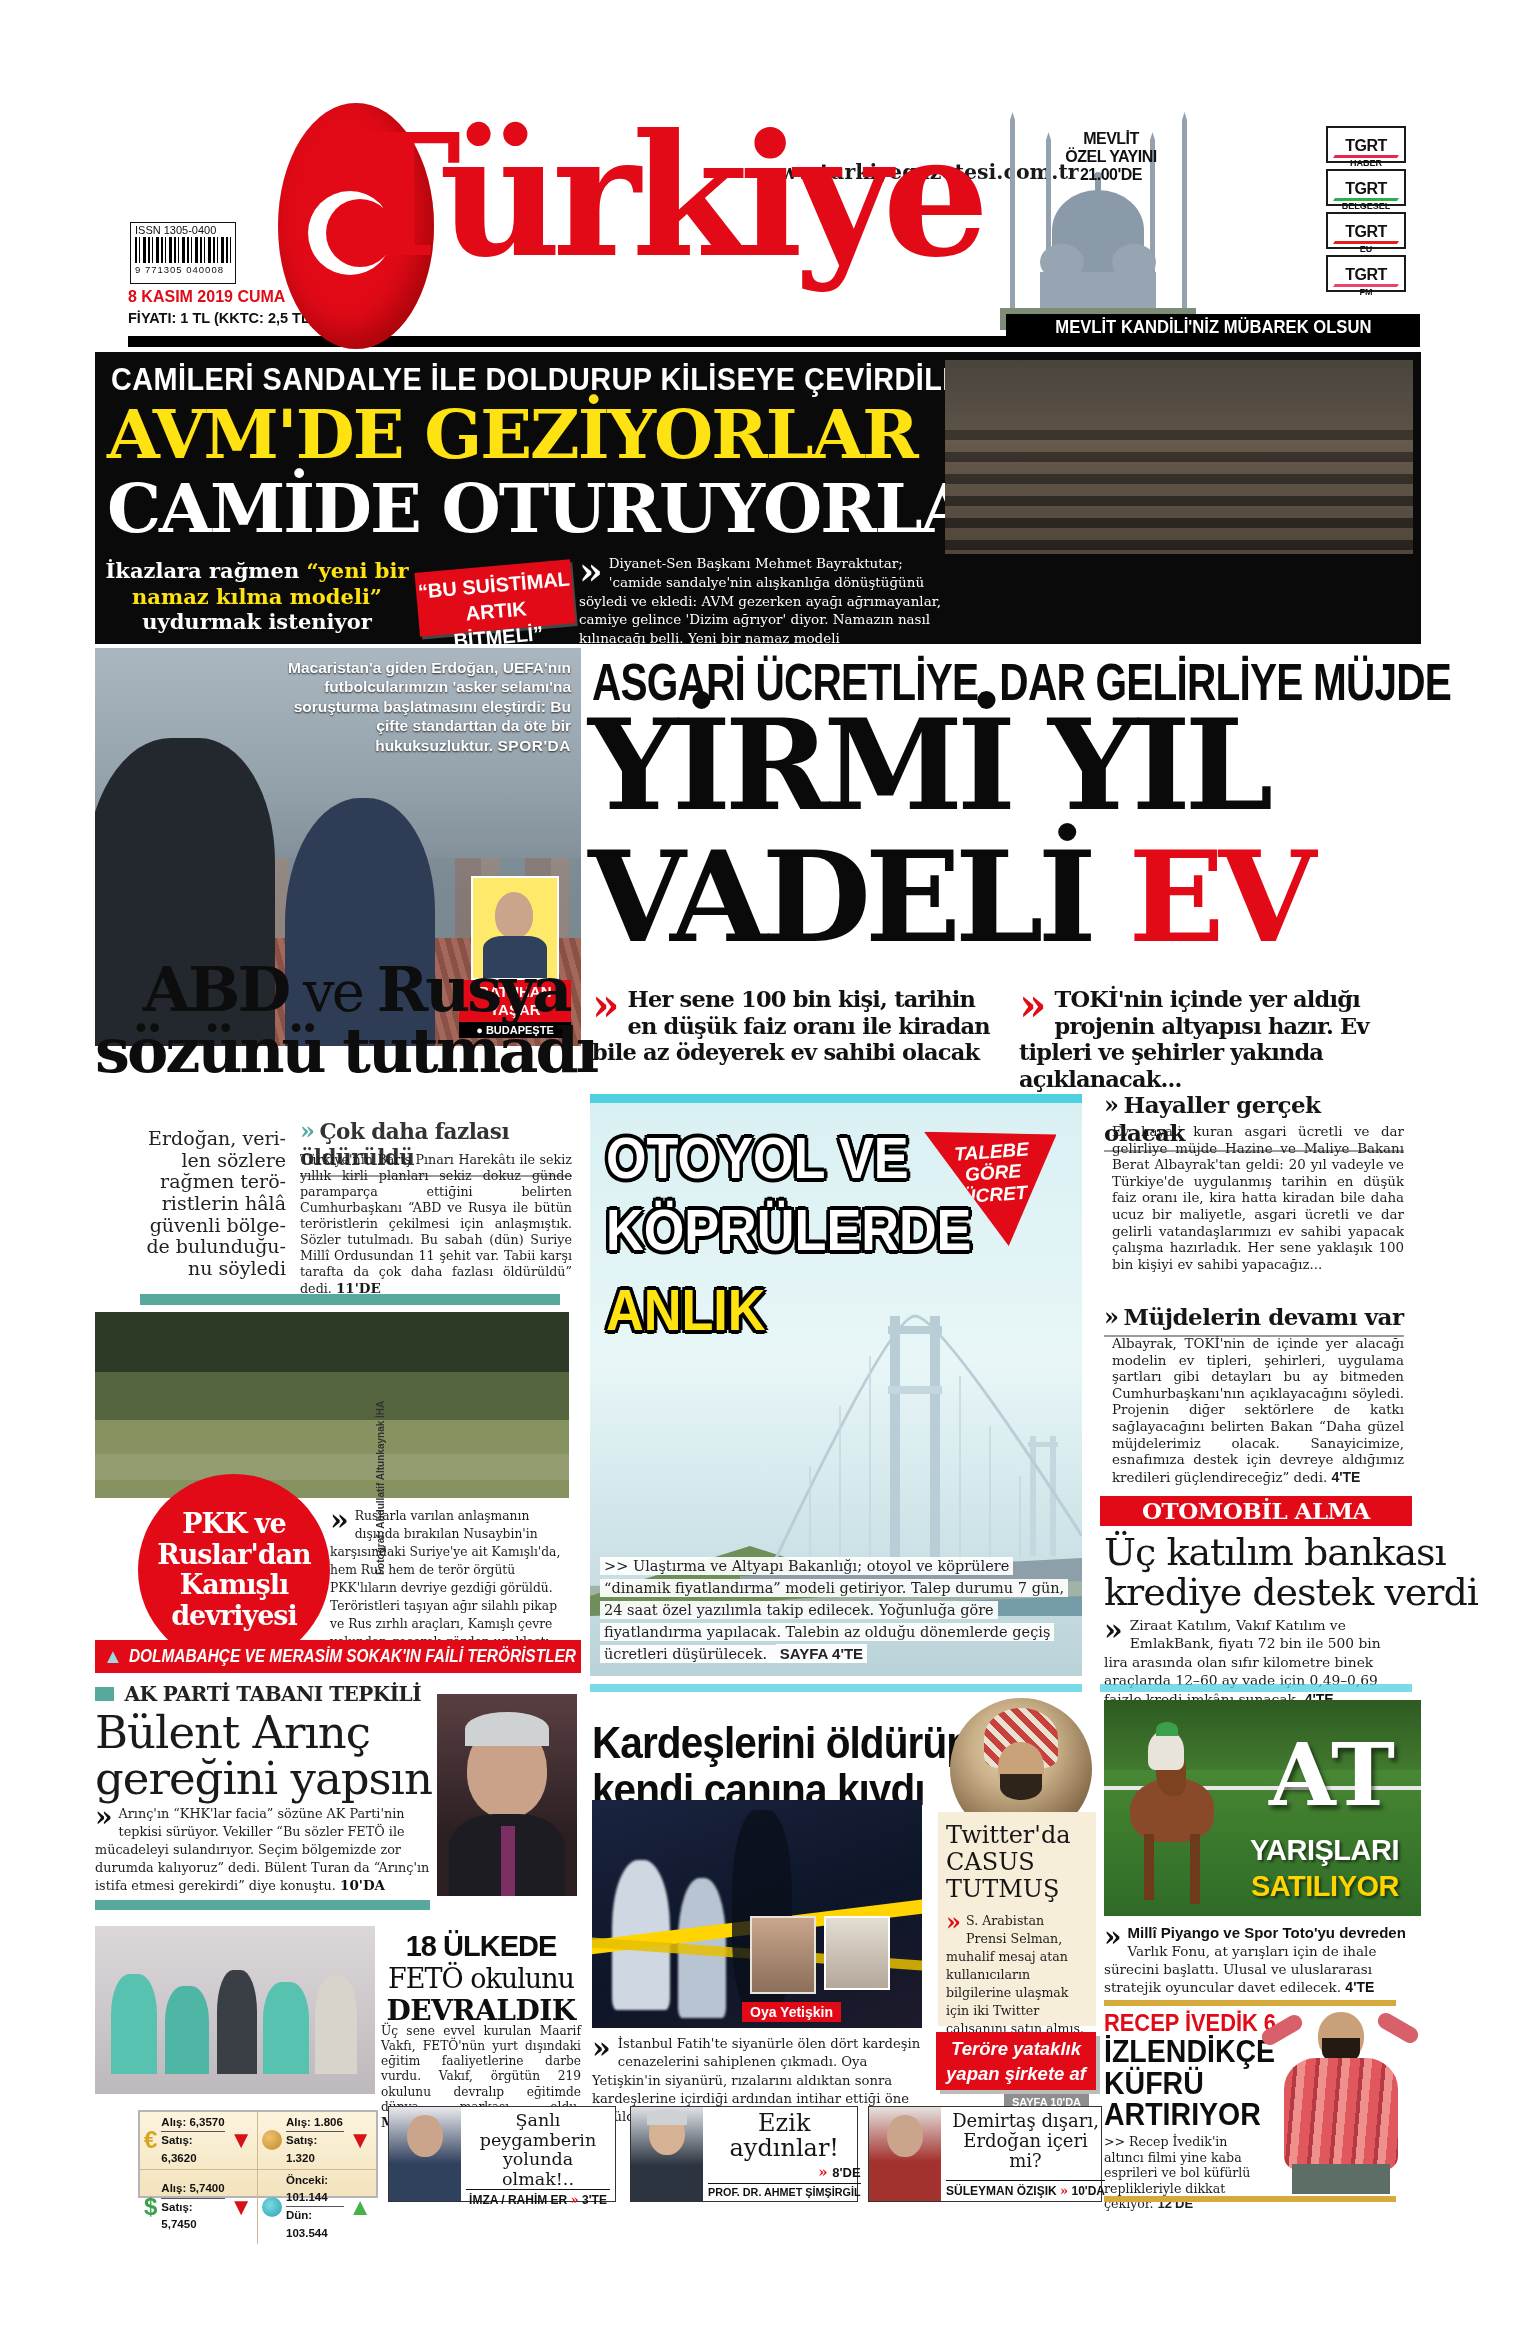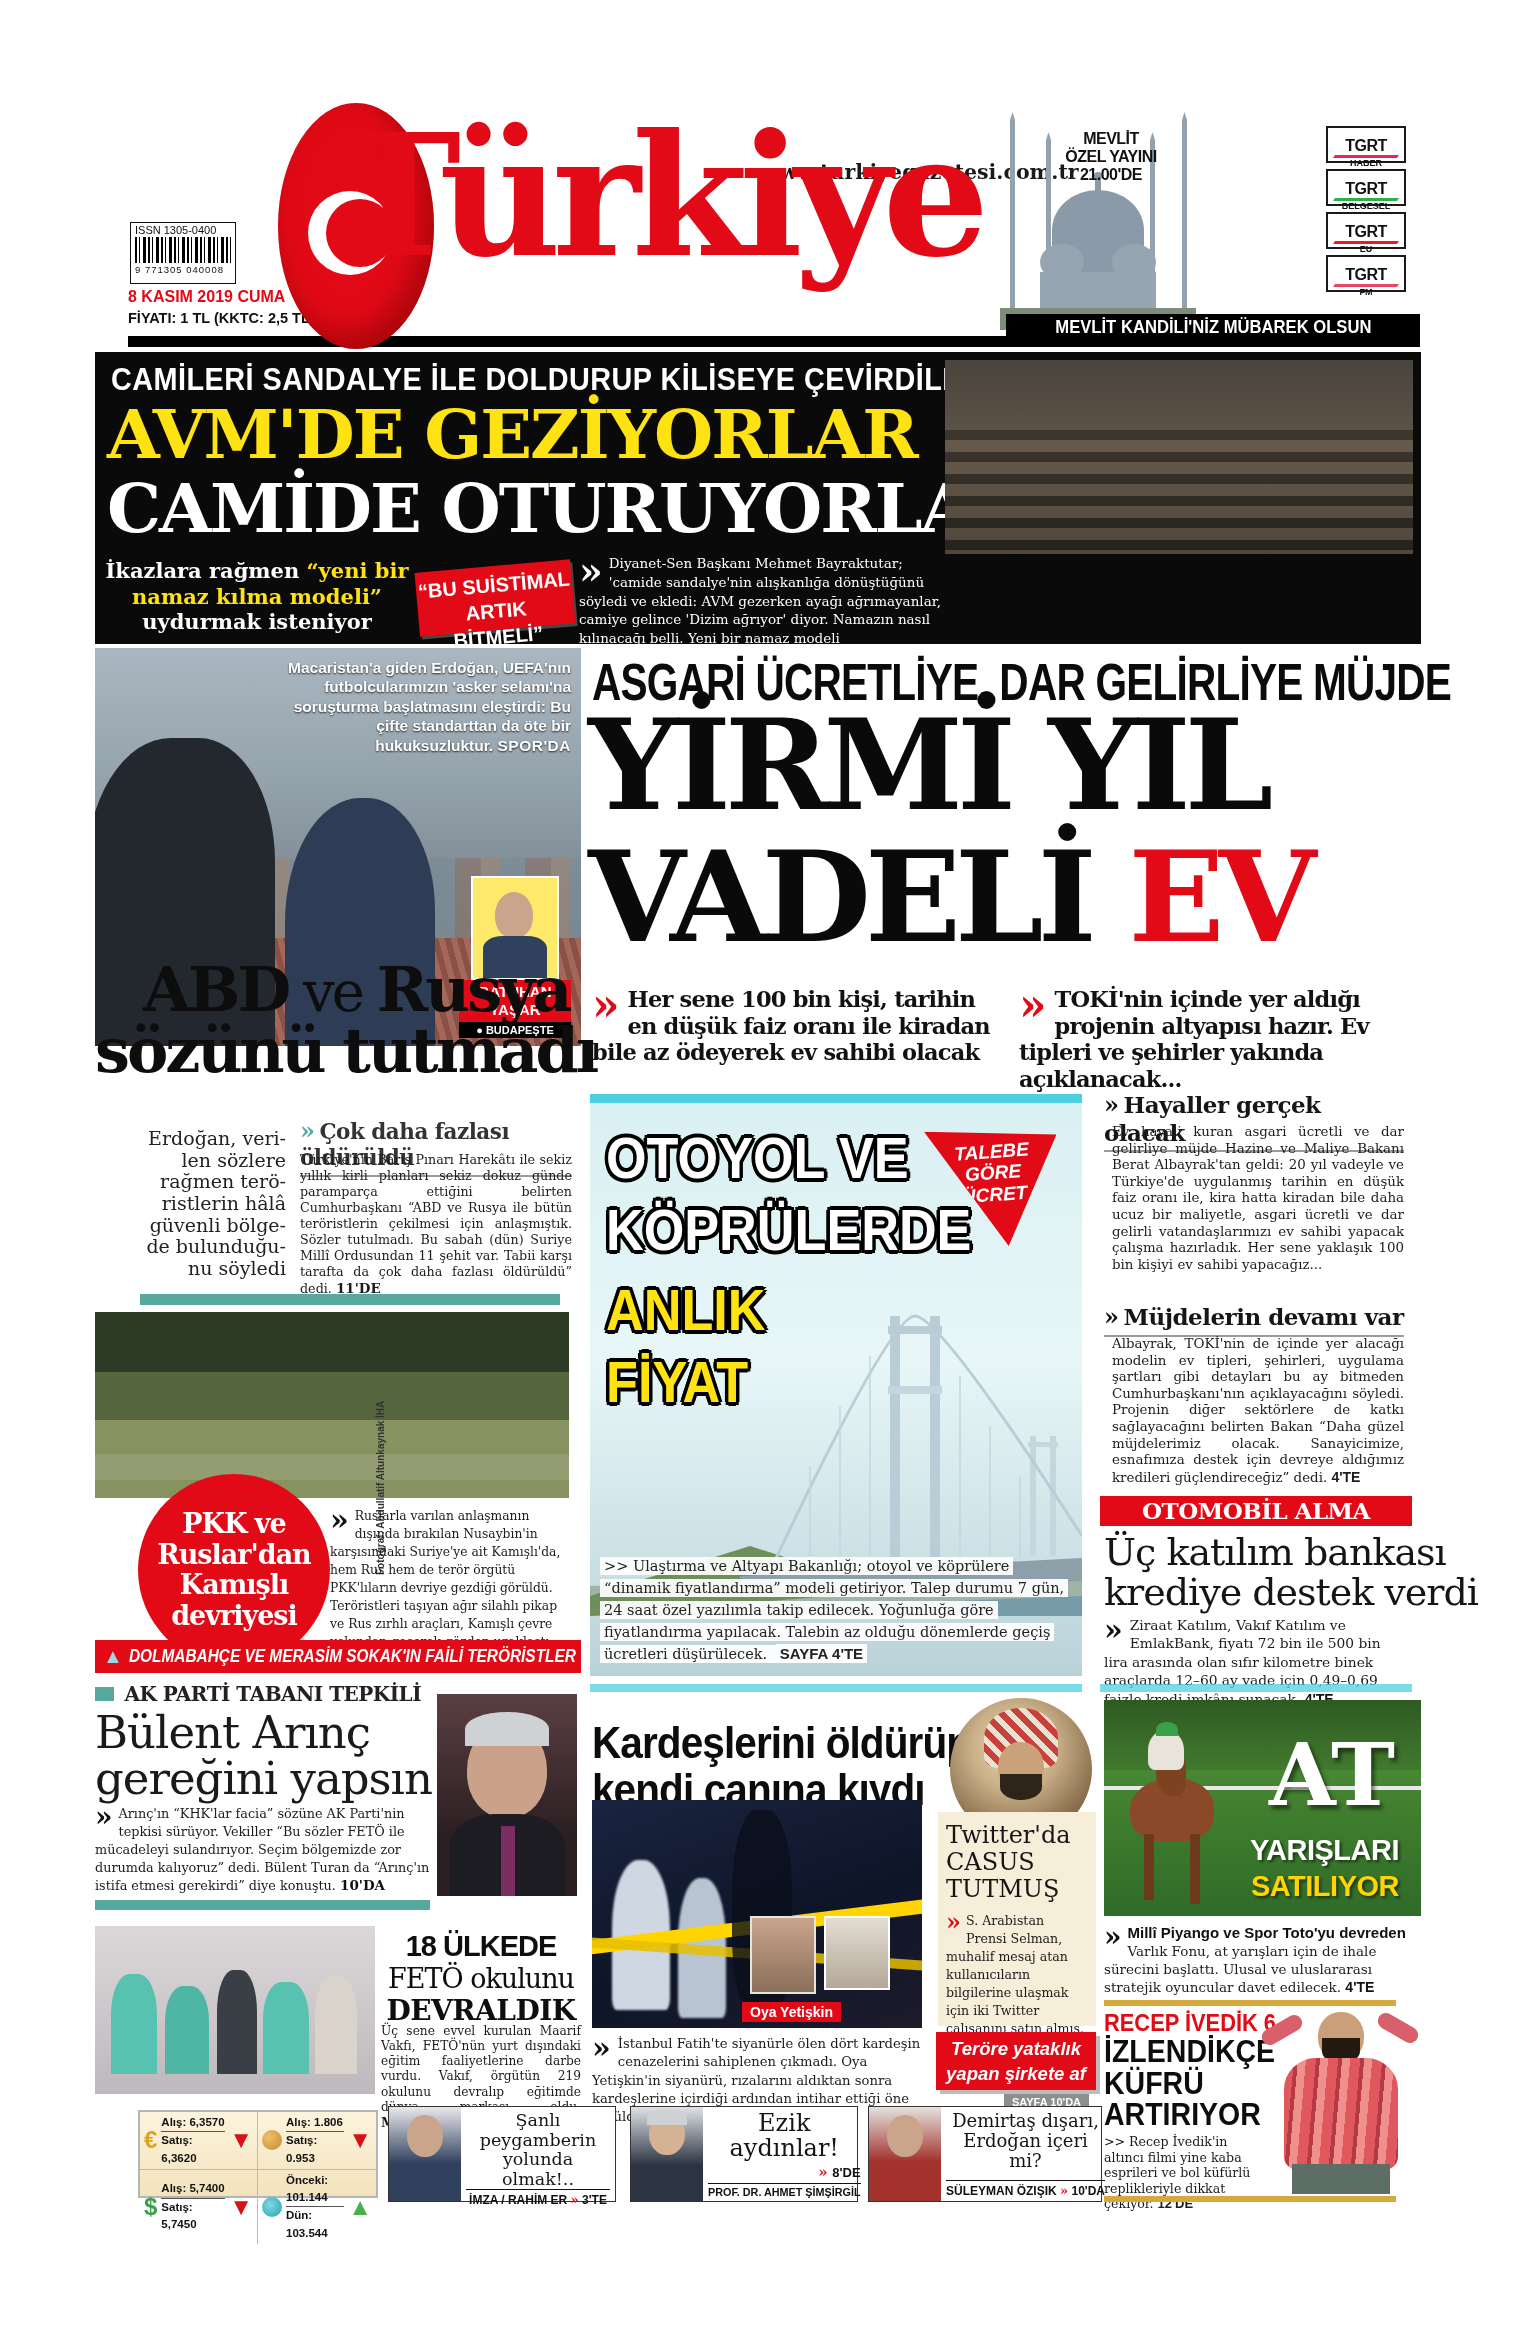--- a/index.html
+++ b/index.html
@@ -274,21 +274,20 @@
       <line x1="400" y1="275" x2="400" y2="140"></line>
         <line x1="430" y1="272" x2="430" y2="190"></line>
     </g>
     <polygon points="150,290 492,272 492,295 150,305" fill="#8d9fa8"></polygon>
     <polygon points="0,330 492,310 492,330" fill="#2e6fb0" opacity=".35"></polygon>
   </svg>
   <div class="abs" style="left:16px;top:26px;line-height:1;">
     <div><span class="cond b outl" style="font-size:58px;transform:scaleX(.9);">OTOYOL VE</span></div>
     <div style="margin-top:14px;"><span class="cond b outl" style="font-size:58px;transform:scaleX(.9);">KÖPRÜLERDE</span></div>
     <div style="margin-top:22px;"><span class="cond b outly" style="font-size:58px;transform:scaleX(.9);">ANLIK</span></div>
-    <div style="margin-top:14px;"><span class="cond b outly" style="font-size:58px;transform:scaleX(.9);">FİYAT</span></div>
   </div>
   <div class="abs pre b" style="left:338px;top:24px;width:132px;height:120px;background:#e30a17;clip-path:polygon(0 0,100% 10%,58% 100%);color:#fff;font-style:italic;font-size:19px;line-height:1.12;text-align:center;padding-top:14px;box-sizing:border-box;transform:rotate(-4deg);">TALEBE
 GÖRE
 ÜCRET</div>
   <div class="abs serif" style="left:10px;bottom:10px;width:472px;font-size:14.5px;line-height:1.5;color:#222;">
     <span class="wbg">&gt;&gt; Ulaştırma ve Altyapı Bakanlığı; otoyol ve köprülere “dinamik fiyatlandırma” modeli getiriyor. Talep durumu 7 gün, 24 saat özel yazılımla takip edilecek. Yoğunluğa göre fiyatlandırma yapılacak. Talebin az olduğu dönemlerde geçiş ücretleri düşürülecek. </span><span class="wbg b sans" style="font-size:15px;">SAYFA 4'TE</span>
   </div>
 </div>
 <div class="abs cyanbar" style="left:590px;top:1684px;width:492px;height:8px;opacity:.75;"></div>
 
@@ -401,21 +400,21 @@
     <div class="mvals">
         <div class="vrow">Alış: 6,3570</div>
         <div class="vrow">Satış: 6,3620</div>
       </div>
     <span class="arrdn">▼</span>
   </div>
   <div class="mcell" style="border-bottom:1px solid #cbb98f;">
     <span style="width:20px;height:20px;background:radial-gradient(circle at 35% 35%,#f0c16a,#c08a2e);border-radius:50%;display:inline-block;"></span>
     <div class="mvals">
         <div class="vrow">Alış: 1.806</div>
-        <div class="vrow">Satış: 0.953</div>
+        <div class="vrow">Satış: 1.320</div>
       </div>
     <span class="arrdn">▼</span>
   </div>
   <div class="mcell" style="border-right:1px solid #cbb98f;">
     <span style="color:#3aa14a;font-size:24px;font-weight:900;">$</span>
     <div class="mvals">
         <div class="vrow">Alış: 5,7400</div>
         <div class="vrow">Satış: 5,7450</div>
       </div>
     <span class="arrdn">▼</span>

